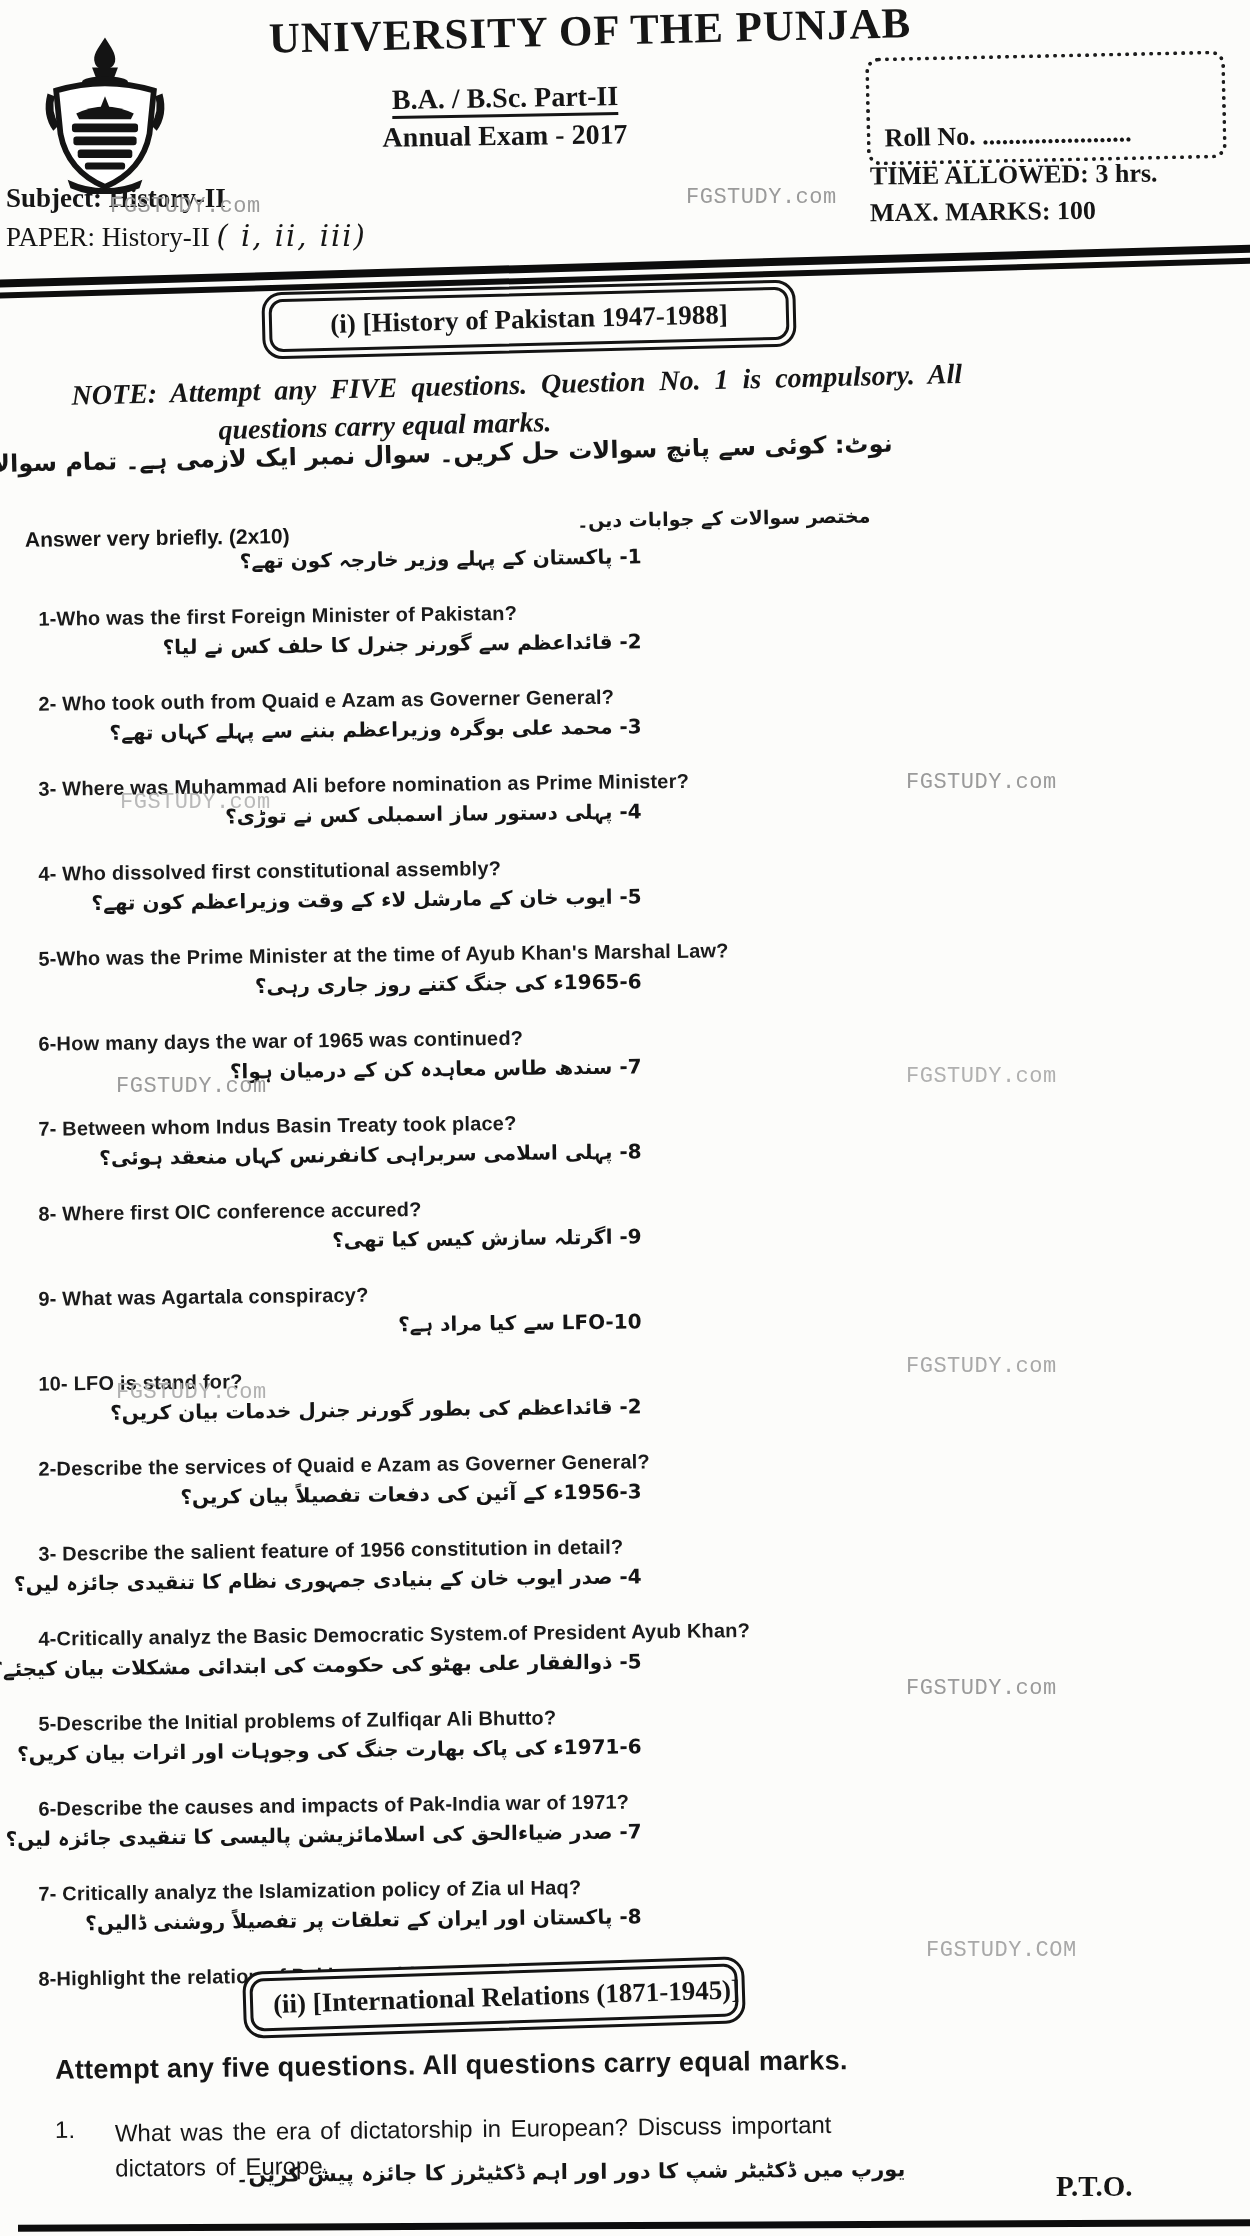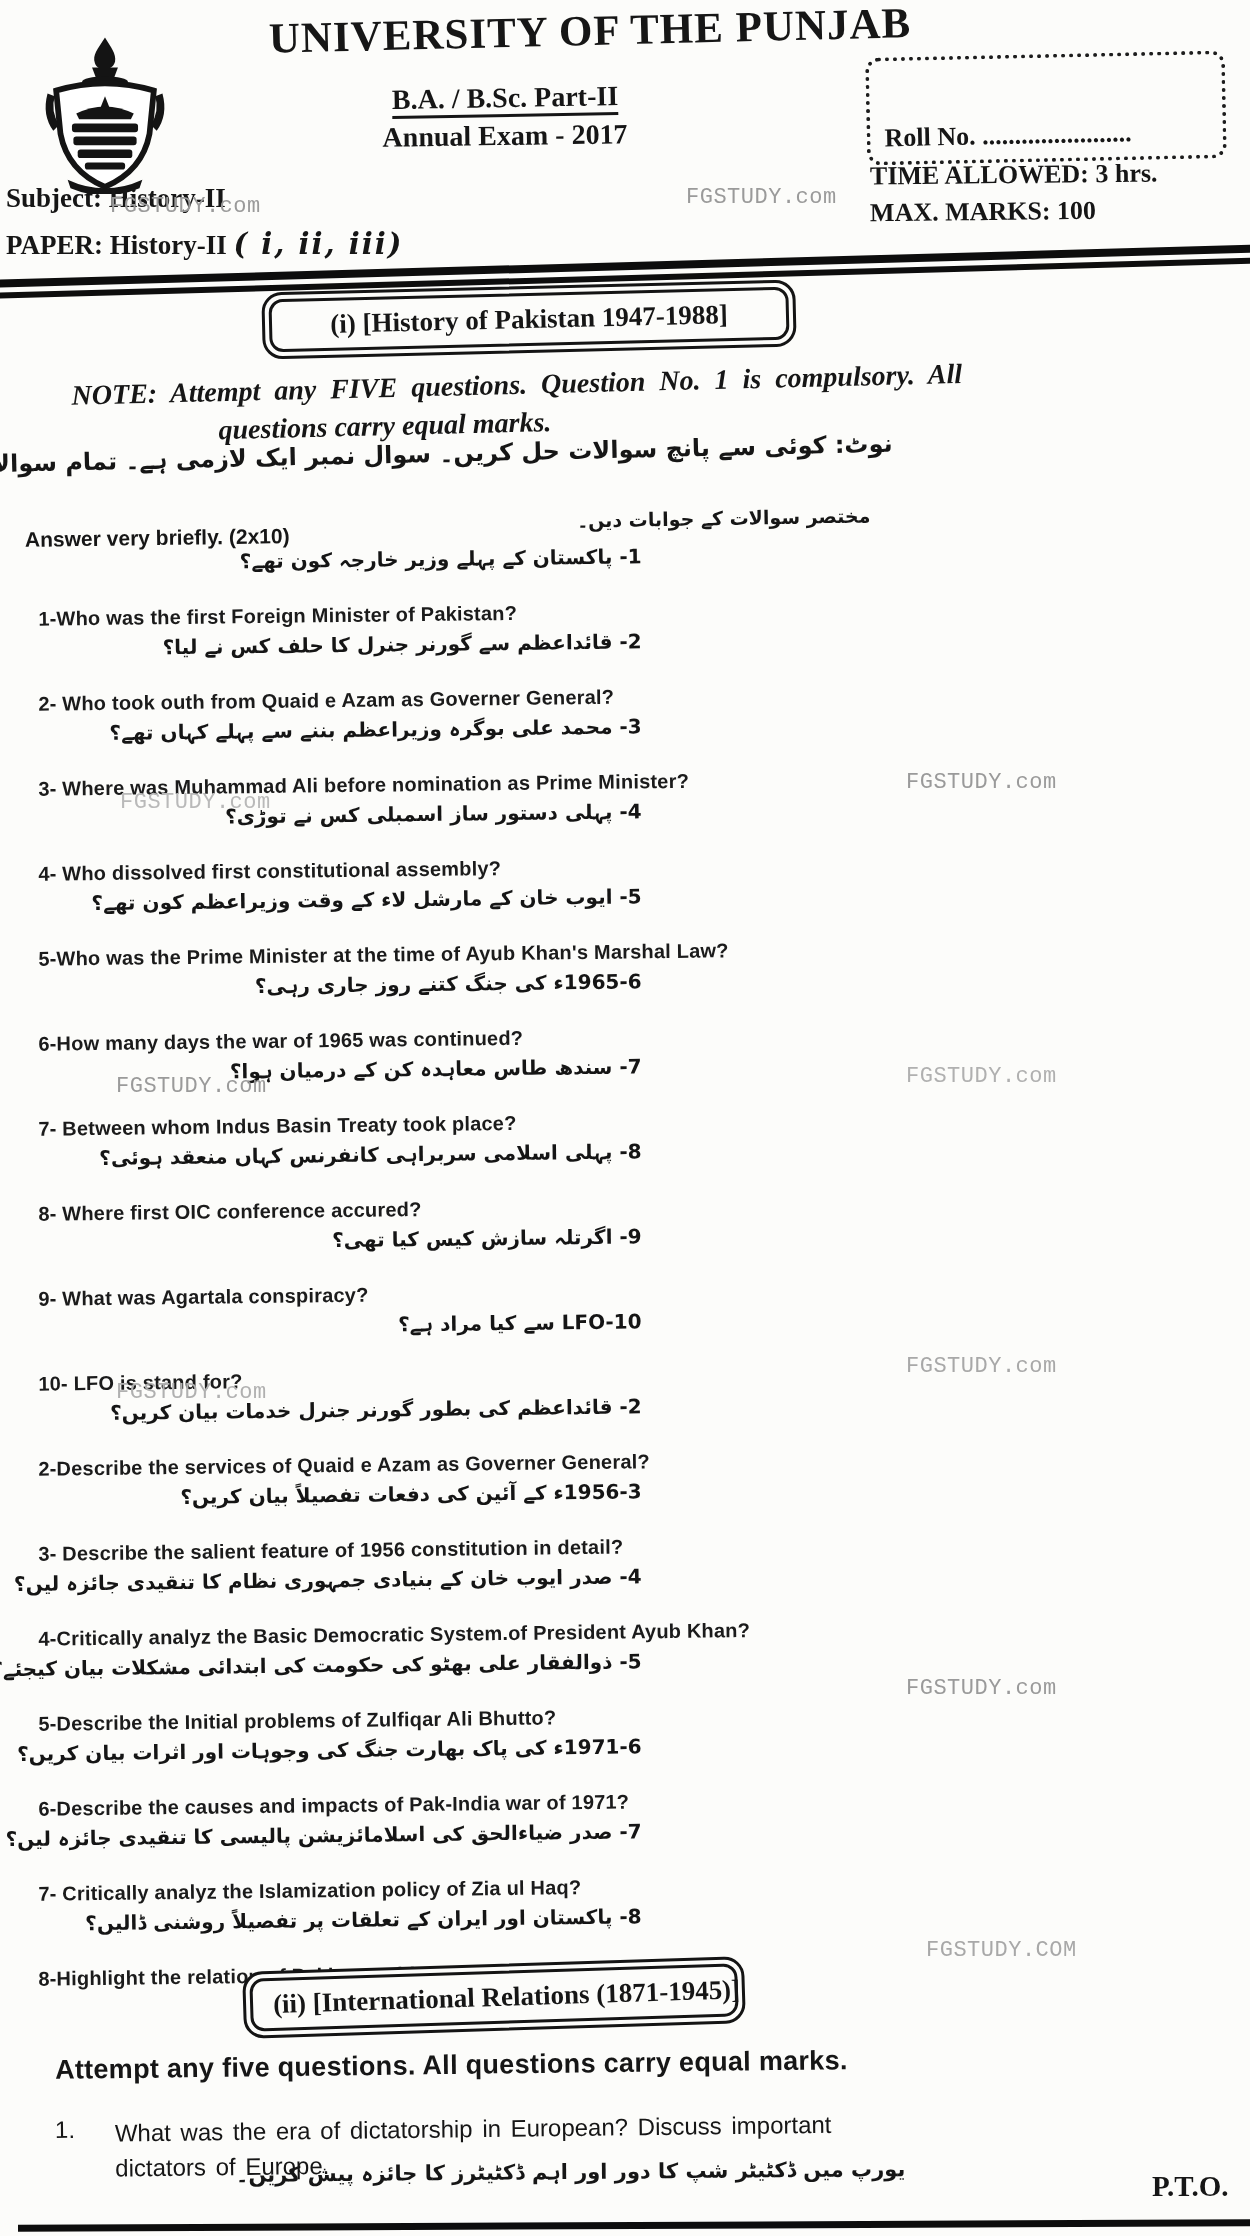--- a/index.html
+++ b/index.html
@@ -27,21 +27,21 @@
   .rollbox{
     position:absolute;left:866px;top:54px;width:352px;height:100px;
     border:4px dotted #1d1d1d;border-radius:14px;transform:rotate(-1.2deg);
   }
   .rollbox .roll-label{
     position:absolute;left:14px;bottom:8px;font-size:26px;font-weight:bold;white-space:nowrap;
   }
   .time-allowed{position:absolute;left:870px;top:160px;font-size:26px;font-weight:bold;white-space:nowrap;transform:rotate(-0.6deg);}
   .max-marks{position:absolute;left:870px;top:197px;font-size:26px;font-weight:bold;white-space:nowrap;transform:rotate(-0.6deg);}
   .subject{position:absolute;left:6px;top:183px;font-size:27px;font-weight:bold;white-space:nowrap;text-align:right;}
-  .paper{position:absolute;left:6px;top:219px;font-size:27px;font-weight:bold;white-space:nowrap;margin-top:8px;}
+  .paper{position:absolute;left:6px;top:219px;font-size:27px;font-weight:normal;white-space:nowrap;}
   .paper .parts{font-family:"DejaVu Serif",serif;font-style:italic;font-size:29px;letter-spacing:2px;}
   
   .top-rule{position:absolute;left:-10px;top:262px;width:1280px;transform:rotate(-1.6deg);}
   .top-rule .bar1{height:8px;background:#0d0d0d;}
   .top-rule .bar2{height:6px;background:#0d0d0d;margin-top:5px;}
   .bottom-rule{position:absolute;left:18px;top:2222px;width:1240px;height:7px;background:#0d0d0d;transform:rotate(-0.25deg);}
   
   .dbox{position:absolute;border:3px solid #141414;border-radius:20px;padding:4px;background:#fcfcfa;}
   .dbox-inner{border:3px solid #141414;border-radius:14px;padding:8px 20px;text-align:center;
     font-size:27px;font-weight:bold;white-space:nowrap;}
@@ -72,21 +72,21 @@
   .attempt2{
     position:absolute;left:55px;top:2050px;font-size:27px;font-weight:bold;white-space:nowrap;
     font-family:"Liberation Sans",sans-serif;transform:rotate(-0.7deg);letter-spacing:.3px;
   }
   .q2-num{position:absolute;left:55px;top:2116px;font-size:24px;font-family:"Liberation Sans",sans-serif;font-weight:500;transform:rotate(-0.7deg);}
   .q2-text{
     position:absolute;left:115px;top:2112px;width:745px;font-size:24px;line-height:1.45;
     font-family:"Liberation Sans",sans-serif;font-weight:500;transform:rotate(-0.7deg);word-spacing:3px;
   }
   .q2-ur{position:absolute;right:345px;top:2160px;font-size:21px;white-space:nowrap;transform:rotate(-0.5deg);}
-  .pto{position:absolute;left:1152px;top:2170px;font-size:29px;font-weight:bold;white-space:nowrap;}
+  .pto{position:absolute;left:1056px;top:2170px;font-size:29px;font-weight:bold;white-space:nowrap;}
   
   .wm{position:absolute;font-family:Liberation Mono, monospace;font-size:22px;color:#9a9a9a;letter-spacing:.5px;white-space:nowrap;}
   .wm0{left:110px;top:194px;}
   .wm1{left:686px;top:185px;}
   .wm2{left:120px;top:790px;color:#b9b9b9;}
   .wm3{left:906px;top:770px;}
   .wm4{left:116px;top:1074px;}
   .wm5{left:906px;top:1064px;color:#b0b0b0;}
   .wm6{left:116px;top:1380px;color:#b0b0b0;}
   .wm7{left:906px;top:1354px;color:#a8a8a8;}

